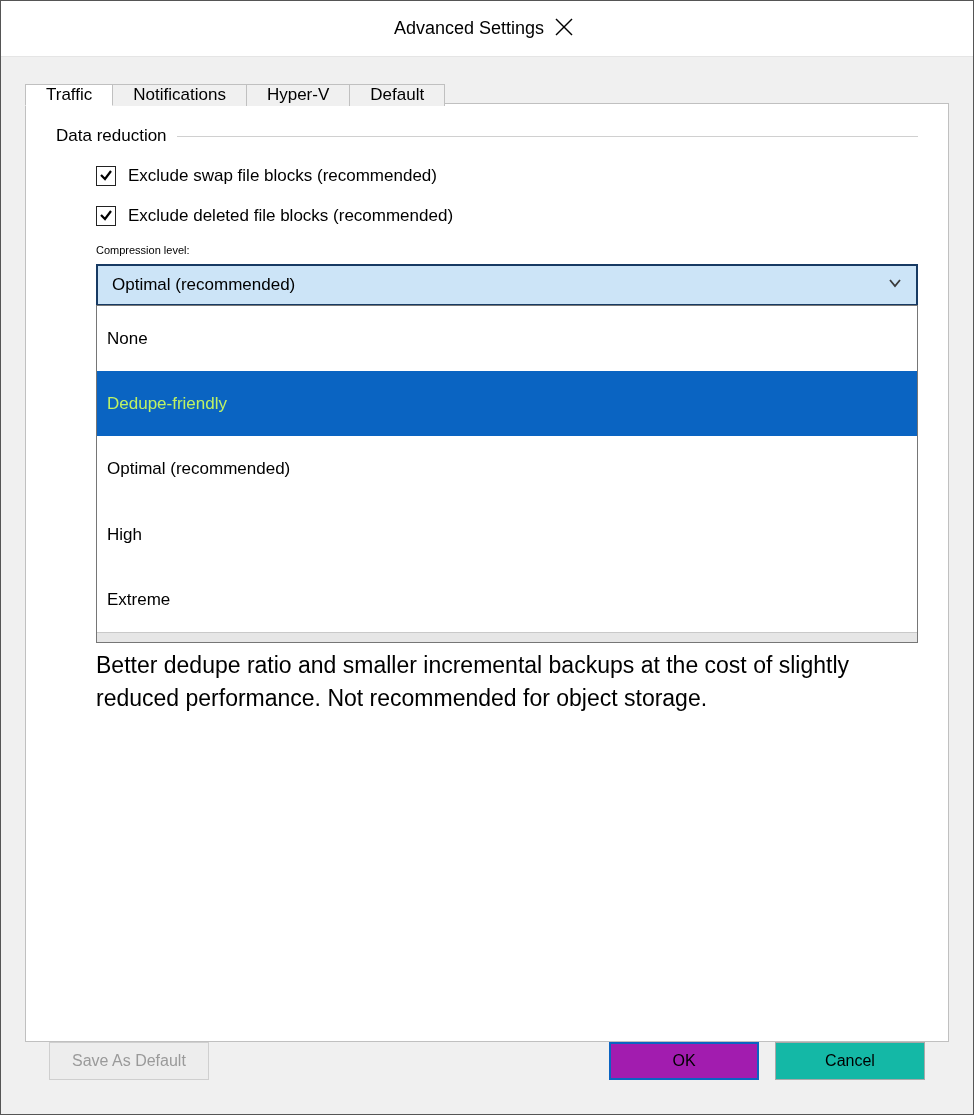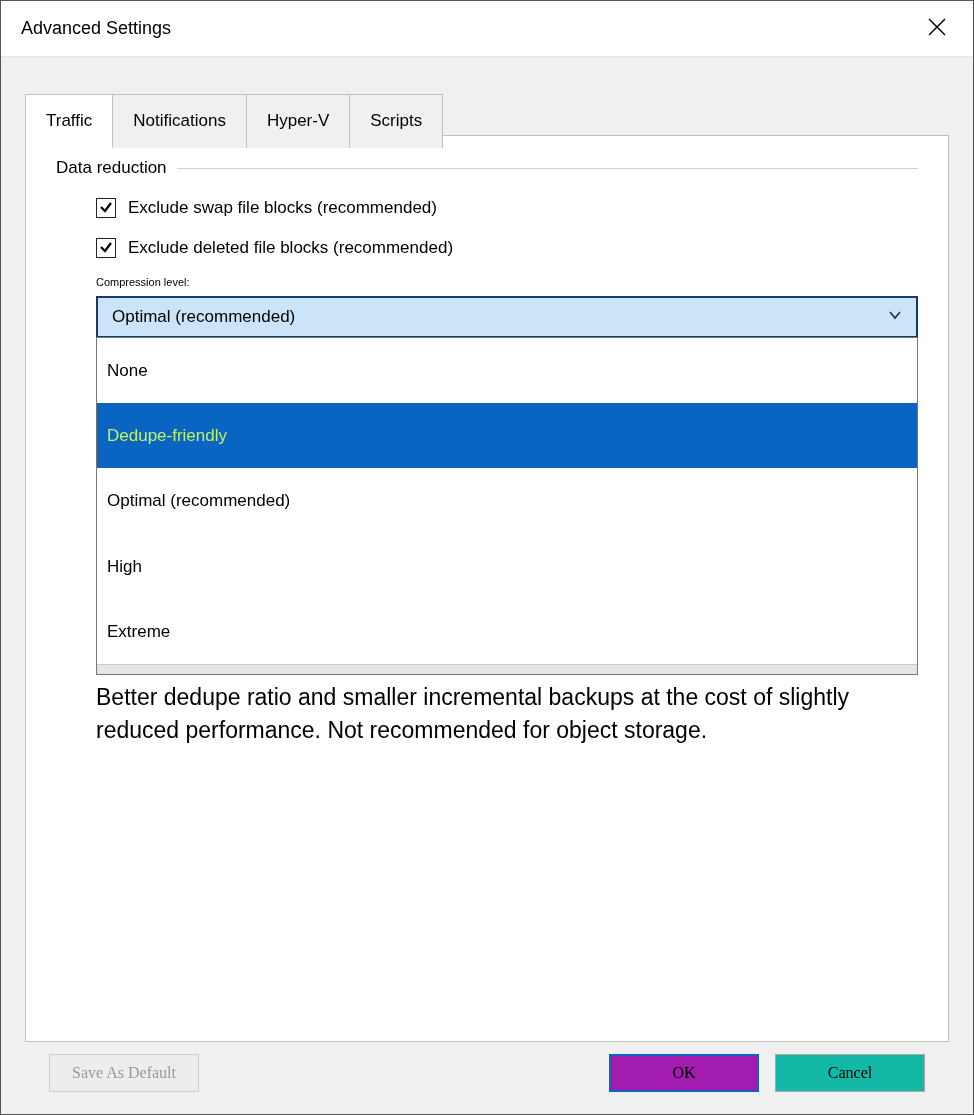--- a/index.html
+++ b/index.html
@@ -15,21 +15,21 @@
     border: 1px solid #555;
     background: #fff;
     display: flex;
     flex-direction: column;
     position: relative;
   }
   .titlebar {
     height: 56px;
     display: flex;
     align-items: center;
-    justify-content: space-between;
+    justify-content: center;
     padding: 0 16px 0 20px;
     border-bottom: 1px solid #e5e5e5;
     background: #fff;
   }
   .titlebar-title {
     font-size: 18px;
   }
   .titlebar-close {
     width: 40px;
     height: 40px;
@@ -46,29 +46,29 @@
     display: flex;
     flex-direction: column;
     position: relative;
   }
   .tabstrip {
     display: flex;
     position: relative;
     z-index: 2;
   }
   .tab {
-    padding: 16px 20px;
+    padding: 0 20px;
     font-size: 17px;
     border: 1px solid #c0c0c0;
     border-bottom: none;
     background: #f0f0f0;
     margin-right: -1px;
     cursor: pointer;
     position: relative;
-    top: 13px;
+    top: 3px;
   }
   .tab.active {
     background: #fff;
     border-color: #c0c0c0;
     border-bottom: 1px solid #fff;
     z-index: 3;
   }
   .tab-panel {
     flex: 1;
     background: #fff;
@@ -151,23 +151,22 @@
   .description {
     margin: 6px 0 0 40px;
     font-size: 23px;
     line-height: 1.45;
     max-width: 790px;
   }
   .button-bar {
     height: 72px;
     background: #f0f0f0;
     display: flex;
-    align-items: center;
+    align-items: flex-start;
     padding: 0 24px 10px 24px;
-    font-family: Liberation Serif, serif;
   }
   .btn {
     height: 38px;
     min-width: 150px;
     padding: 0 22px;
     font-size: 16px;
     border: 1px solid #a9a9a9;
     background: #14b8a6;
     cursor: pointer;
     display: flex;
@@ -203,21 +202,21 @@
       </span>
     </div>
   </div>
 
   <div class="body-area">
 
     <div class="tabstrip">
       <div class="tab active">Traffic</div>
       <div class="tab">Notifications</div>
       <div class="tab">Hyper-V</div>
-      <div class="tab">Scripts</div>
+      <div class="tab">Default</div>
     </div>
 
     <div class="tab-panel">
 
       <div class="group-header">
         <div class="group-header-label">Data reduction</div>
         <div class="group-header-line"></div>
       </div>
 
       <div class="checkbox-row">

